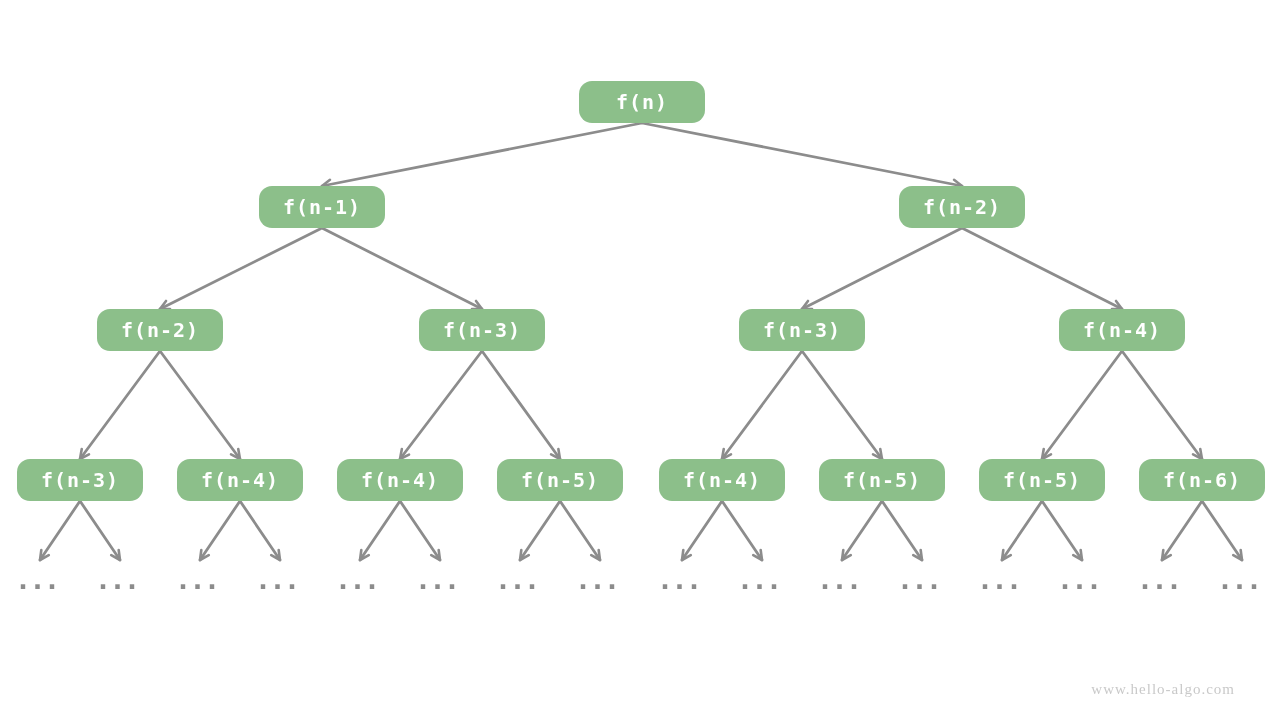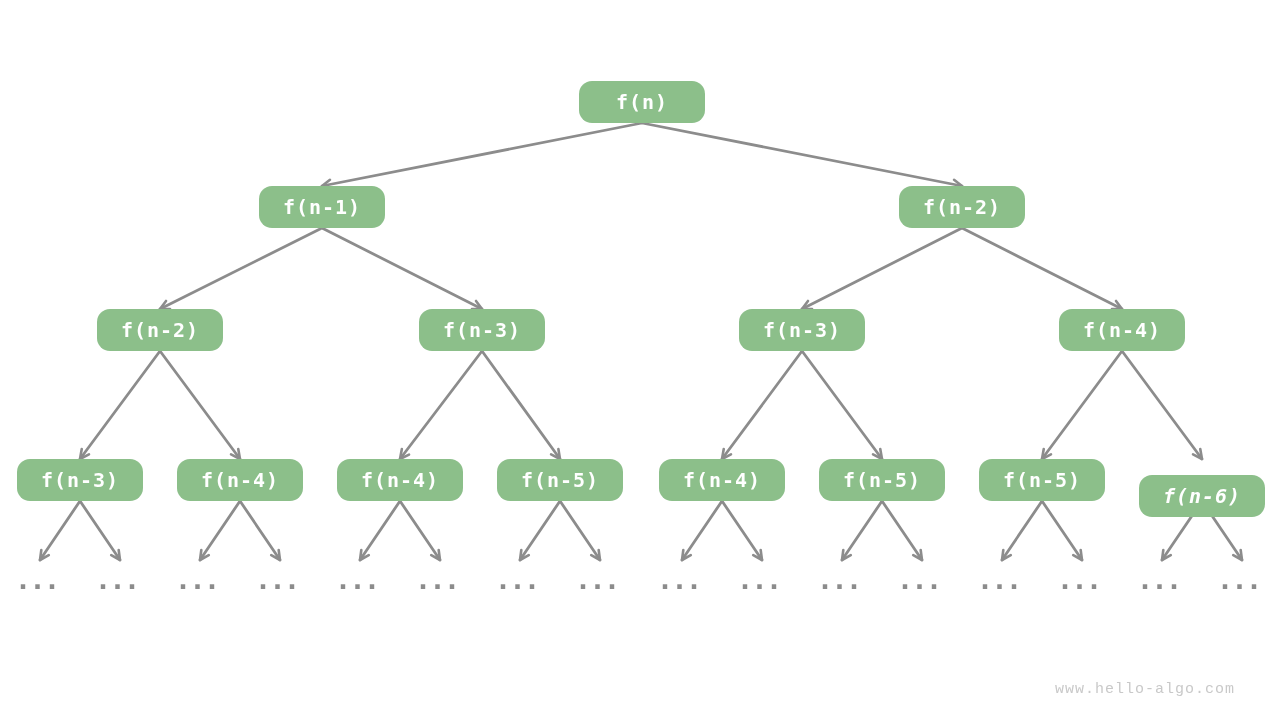--- a/index.html
+++ b/index.html
@@ -50,21 +50,21 @@
     font-size: 25px;
     letter-spacing: 5px;
     line-height: 1;
     white-space: nowrap;
   }
   .watermark {
     position: absolute;
     right: 45px;
     bottom: 22px;
     color: var(--color-watermark, #c9c9c9);
-    font-family: Liberation Mono, monospace;
+    font-family: Liberation Serif, serif;
     font-size: 15px;
     letter-spacing: 1px;
   }
   .edge-line {
     stroke: var(--color-arrow, #8c8c8c);
     stroke-width: 2.8;
     stroke-linecap: round;
   }
   .arrowhead-path {
     fill: none;
@@ -127,21 +127,21 @@
       <div class="tree-node" style="left: 482px; top: 330px;">f(n-3)</div>
       <div class="tree-node" style="left: 802px; top: 330px;">f(n-3)</div>
       <div class="tree-node" style="left: 1122px; top: 330px;">f(n-4)</div>
       <div class="tree-node" style="left: 80px; top: 480px;">f(n-3)</div>
       <div class="tree-node" style="left: 240px; top: 480px;">f(n-4)</div>
       <div class="tree-node" style="left: 400px; top: 480px;">f(n-4)</div>
       <div class="tree-node" style="left: 560px; top: 480px;">f(n-5)</div>
       <div class="tree-node" style="left: 722px; top: 480px;">f(n-4)</div>
       <div class="tree-node" style="left: 882px; top: 480px;">f(n-5)</div>
       <div class="tree-node" style="left: 1042px; top: 480px;">f(n-5)</div>
-      <div class="tree-node" style="left: 1202px; top: 496px; font-style: italic;">f(n-6)</div>
+      <div class="tree-node" style="left: 1202px; top: 480px;">f(n-6)</div>
       <div class="ellipsis-mark" style="left: 40px; top: 583px;">...</div>
       <div class="ellipsis-mark" style="left: 120px; top: 583px;">...</div>
       <div class="ellipsis-mark" style="left: 200px; top: 583px;">...</div>
       <div class="ellipsis-mark" style="left: 280px; top: 583px;">...</div>
       <div class="ellipsis-mark" style="left: 360px; top: 583px;">...</div>
       <div class="ellipsis-mark" style="left: 440px; top: 583px;">...</div>
       <div class="ellipsis-mark" style="left: 520px; top: 583px;">...</div>
       <div class="ellipsis-mark" style="left: 600px; top: 583px;">...</div>
       <div class="ellipsis-mark" style="left: 682px; top: 583px;">...</div>
       <div class="ellipsis-mark" style="left: 762px; top: 583px;">...</div>

